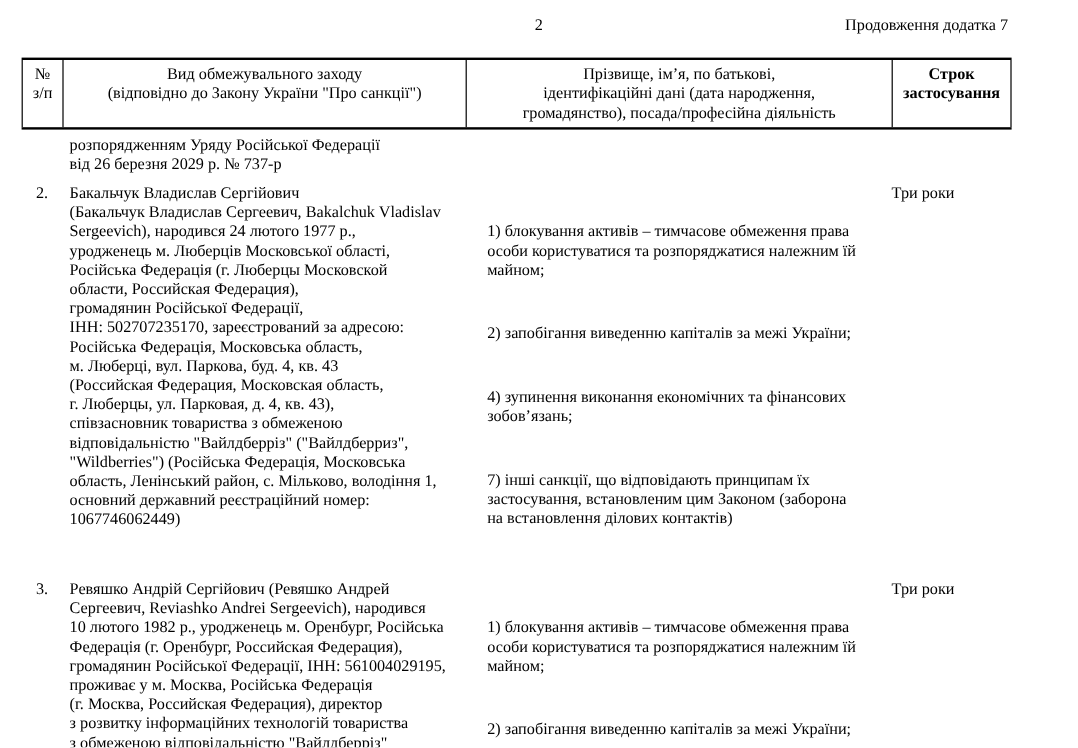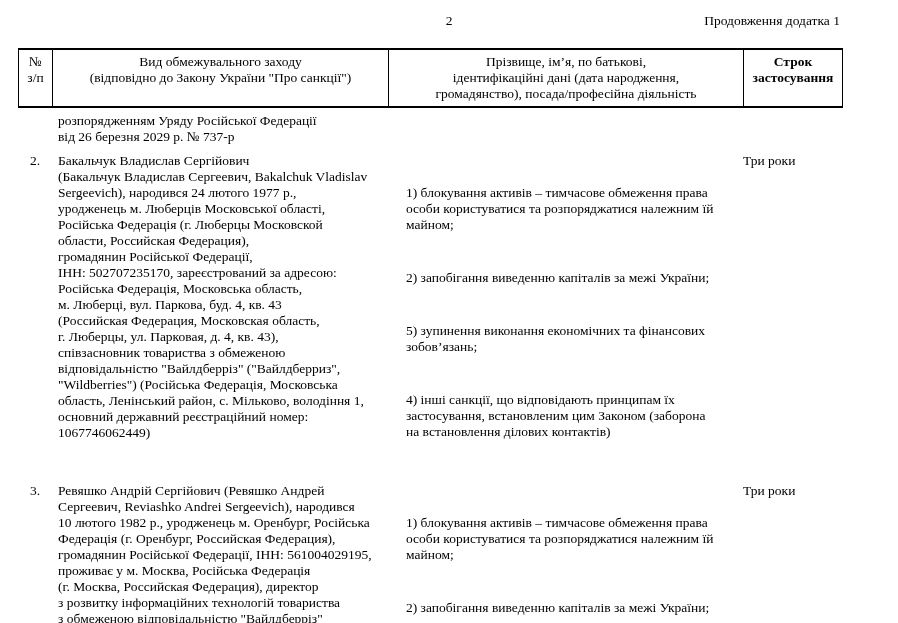--- a/index.html
+++ b/index.html
@@ -50,21 +50,21 @@
   .cell.measures p { margin:0 0 5px 0; }
   .cell.term { }
 </style>
 </head>
 <body>
 
 <div class="page">
 
   <div class="page-header">
     <span class="page-num">2</span>
-    <span class="continuation">Продовження додатка 1</span>
+    <span class="continuation">Продовження додатка 7</span>
   </div>
 
   <div class="sanctions-table">
 
     <div class="thead">
       <div class="hcell">№
 з/п</div>
       <div class="hcell">Вид обмежувального заходу
 (відповідно до Закону України "Про санкції")</div>
       <div class="hcell">Прізвище, ім’я, по батькові,
@@ -100,23 +100,23 @@
 відповідальністю "Вайлдберріз" ("Вайлдберриз",
 "Wildberries") (Російська Федерація, Московська
 область, Ленінський район, с. Мільково, володіння 1,
 основний державний реєстраційний номер:
 1067746062449)</div>
       <div class="cell measures">
         <p>1) блокування активів – тимчасове обмеження права
 особи користуватися та розпоряджатися належним їй
 майном;</p>
         <p>2) запобігання виведенню капіталів за межі України;</p>
-        <p>5) зупинення виконання економічних та фінансових
+        <p>4) зупинення виконання економічних та фінансових
 зобов’язань;</p>
-        <p>4) інші санкції, що відповідають принципам їх
+        <p>7) інші санкції, що відповідають принципам їх
 застосування, встановленим цим Законом (заборона
 на встановлення ділових контактів)</p>
       </div>
       <div class="cell term">Три роки</div>
     </div>
 
     <div class="brow r3">
       <div class="cell num">3.</div>
       <div class="cell name">Ревяшко Андрій Сергійович (Ревяшко Андрей
 Сергеевич, Reviashko Andrei Sergeevich), народився

